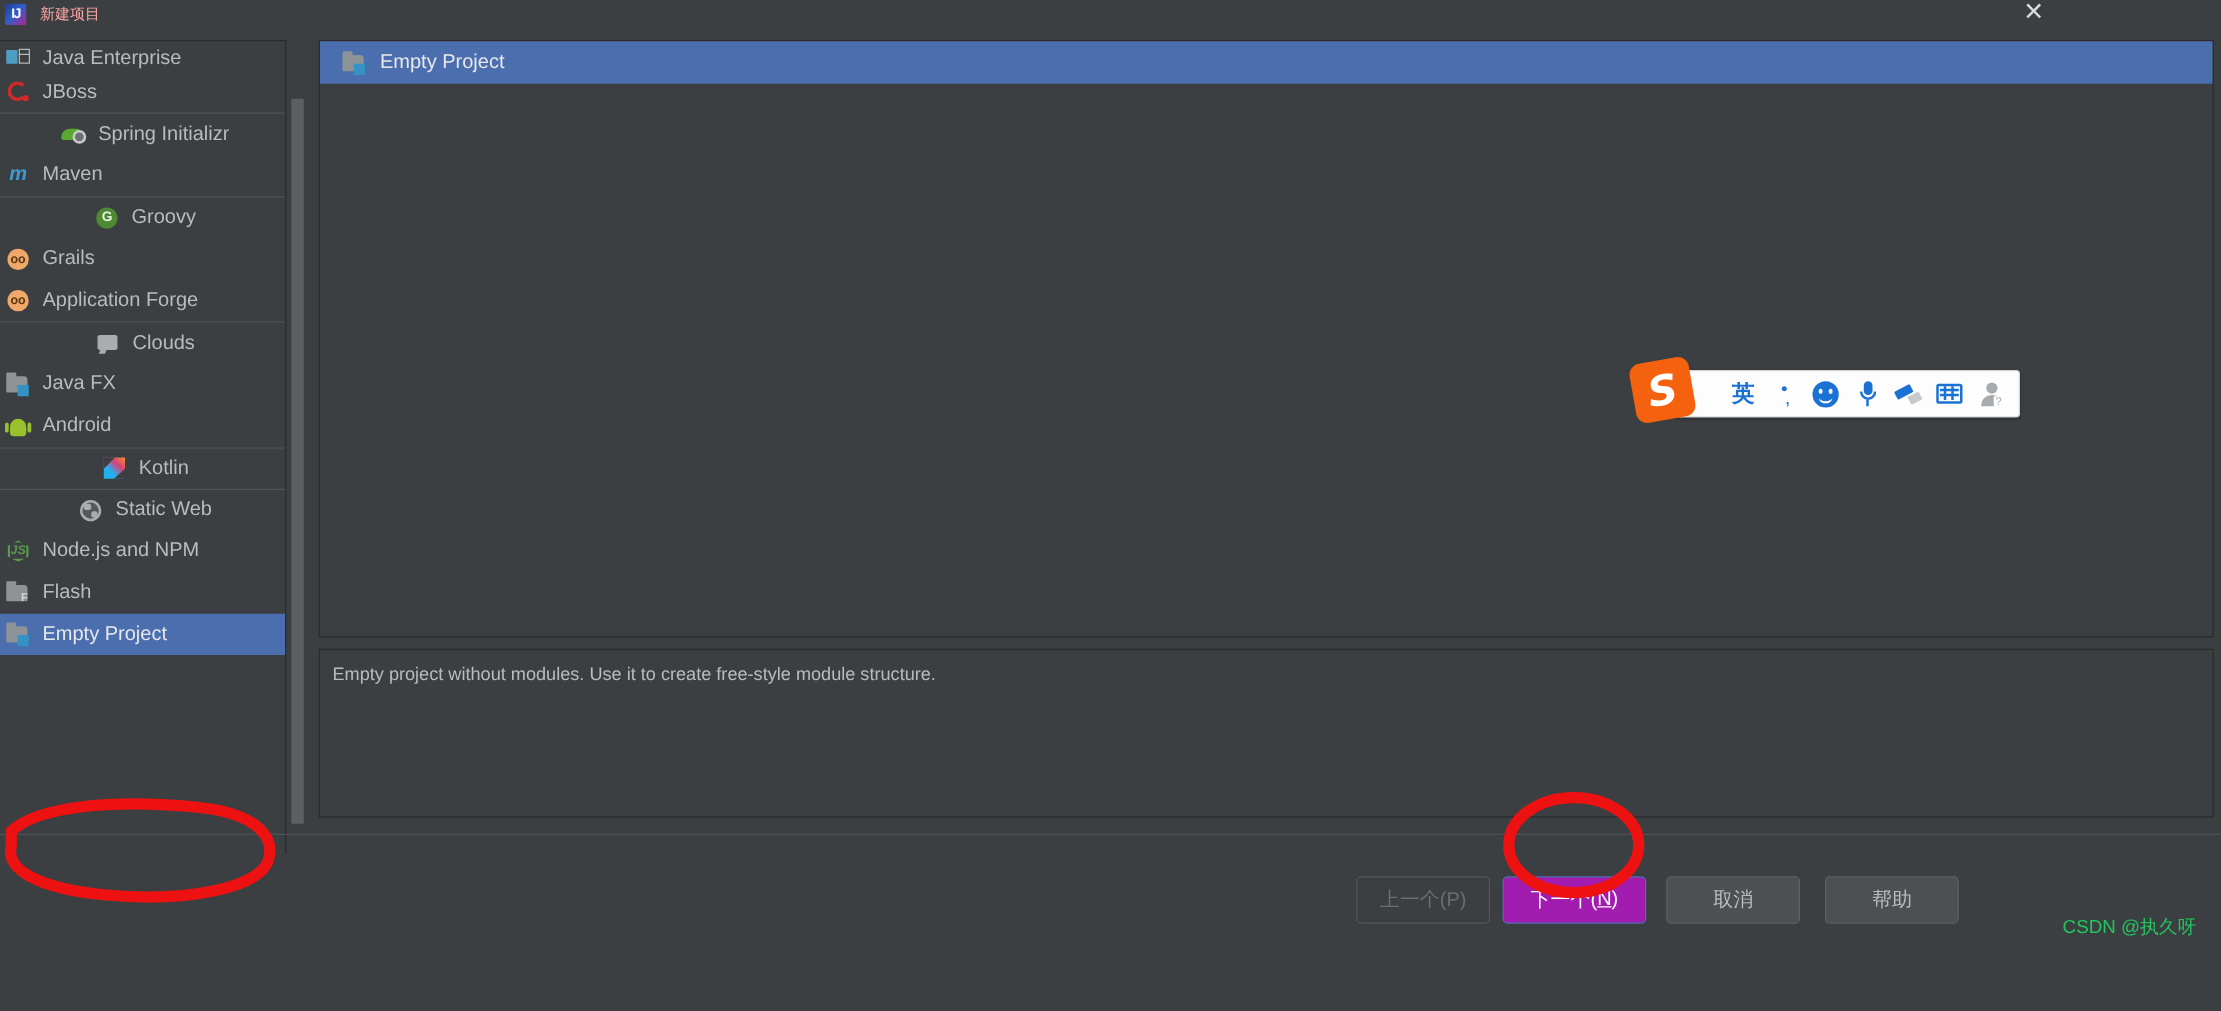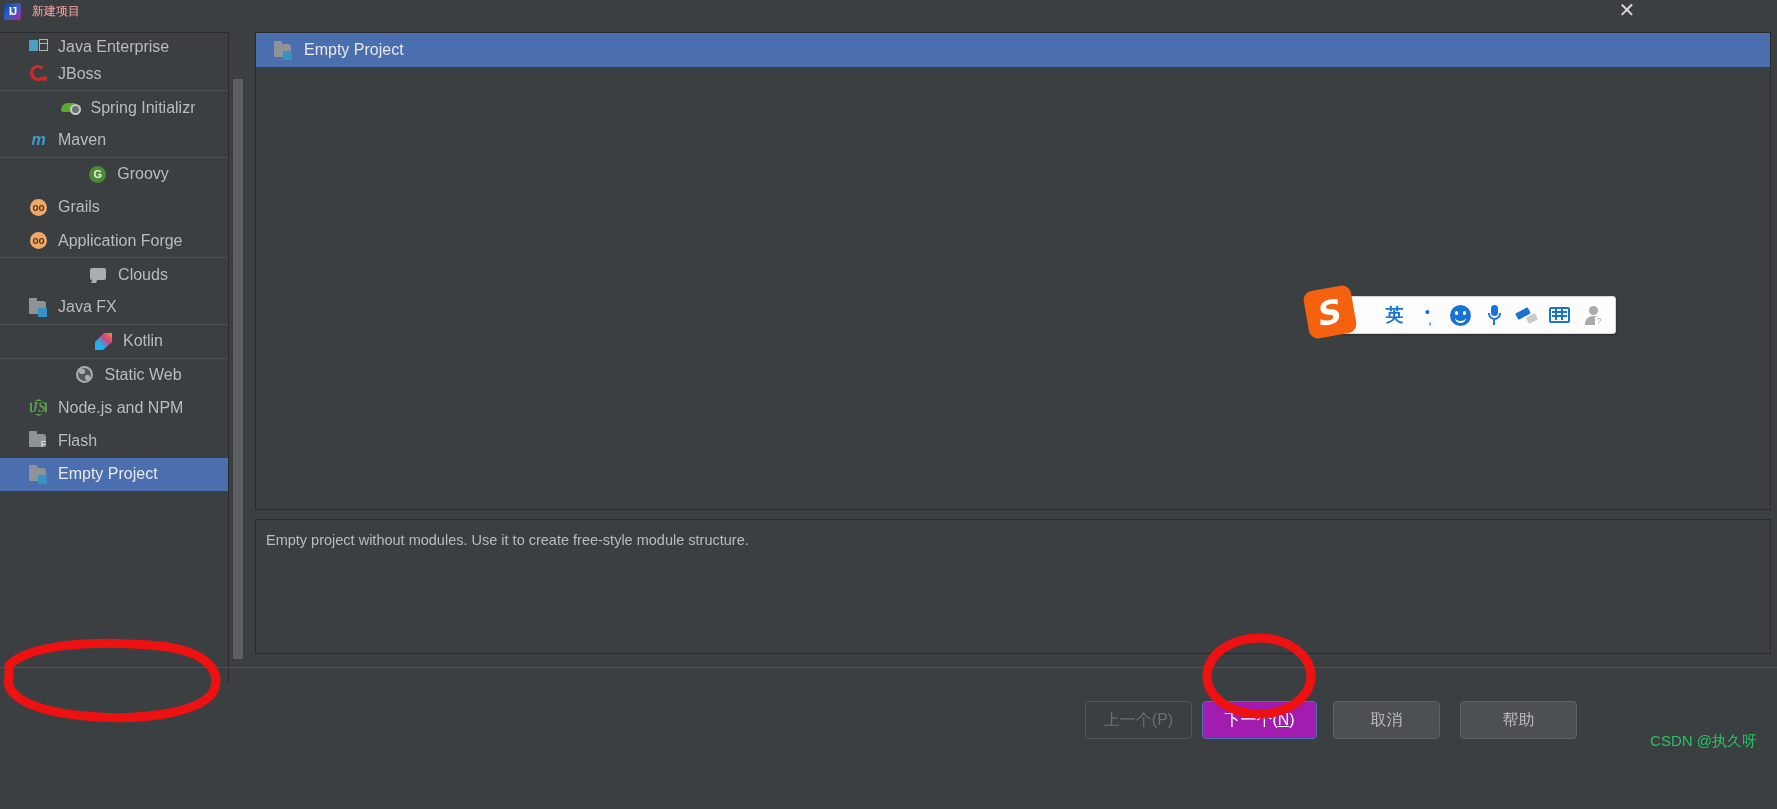--- a/index.html
+++ b/index.html
@@ -49,21 +49,21 @@
   
   #list-panel{
     position:absolute;left:0;top:5px;width:228px;height:650px;
     background:#3c3f41;
     border-top:1px solid #2b2b2b;
     border-right:1px solid #2b2b2b;
     overflow:hidden;
   }
   .list-item{
     height:33.4px;display:flex;align-items:center;
-    padding-left:28px;box-sizing:border-box;
+    padding-left:4px;box-sizing:border-box;
     font-size:16px;color:#b9bcbd;white-space:nowrap;
   }
   .list-item.sep{border-top:1px solid #4e5254;justify-content:center;}
   .list-item.selected{background:#4b6eaf;color:#e6e8ea;}
   .li-icon{
     width:21px;height:21px;margin-right:9px;flex:0 0 auto;
     position:relative;display:inline-block;
   }
   .li-label{overflow:hidden;text-overflow:clip;}
   
@@ -109,21 +109,21 @@
   #btn-next{
     left:1202px;width:115px;
     border:1px solid #4b6eaf;color:#ffffff;background:#a21caf;
   }
   #btn-next .mn{text-decoration:underline;}
   #btn-cancel{
     left:1333px;width:107px;
     border:1px solid #5e6264;color:#bbbbbb;background:#4c5052;
   }
   #btn-help{
-    left:1460px;width:117px;
+    left:1460px;width:107px;
     border:1px solid #5e6264;color:#bbbbbb;background:#4c5052;
   }
   #watermark{
     position:absolute;right:20px;top:64px;font-size:15px;color:#22c55e;
     white-space:nowrap;
   }
   
   #ime-bar{
     position:absolute;left:1341px;top:296px;height:36px;
     background:#fdfdfd;border:1px solid #d7d7d7;border-radius:3px;
@@ -253,20 +253,29 @@
 
 
     <div class="list-item">
       <span class="li-icon">
         <span class="ic-folder"></span>
           <span class="ic-badge-blue"></span>
       </span>
       <span class="li-label">Java FX</span>
     </div>
 
+    <div class="list-item">
+      <span class="li-icon">
+        <span style="position:absolute;left:4px;top:5px;width:13px;height:9px;background:#9ac22e;border-radius:7px 7px 0 0;"></span>
+        <span style="position:absolute;left:4px;top:13px;width:13px;height:6px;background:#9ac22e;border-radius:0 0 3px 3px;"></span>
+        <span style="position:absolute;left:0px;top:8px;width:3px;height:8px;background:#9ac22e;border-radius:2px;"></span>
+        <span style="position:absolute;left:18px;top:8px;width:3px;height:8px;background:#9ac22e;border-radius:2px;"></span>
+      </span>
+      <span class="li-label">Android</span>
+    </div>
 
     <div class="list-item sep">
       <span class="li-icon">
         <span style="position:absolute;left:2px;top:2px;width:17px;height:17px;background:linear-gradient(45deg,#22b0f0 0%,#22b0f0 33%,#d9407a 66%,#f0902a 100%);"></span>
         <span style="position:absolute;left:2px;top:2px;width:0;height:0;border-left:9px solid #3c3f41;border-bottom:9px solid transparent;"></span>
         <span style="position:absolute;left:10px;top:11px;width:0;height:0;border-right:9px solid #3c3f41;border-top:8px solid transparent;"></span>
       </span>
       <span class="li-label">Kotlin</span>
     </div>
 
@@ -276,21 +285,21 @@
         <span class="ic-circle" style="border:2px solid #a9adaf;box-sizing:border-box;background:#55595b;"></span>
         <span style="position:absolute;left:5px;top:5px;width:6px;height:5px;background:#a9adaf;border-radius:2px;"></span>
         <span style="position:absolute;left:11px;top:11px;width:5px;height:5px;background:#a9adaf;border-radius:2px;"></span>
       </span>
       <span class="li-label">Static Web</span>
     </div>
 
     <div class="list-item">
       <span class="li-icon">
         <span style="position:absolute;left:2px;top:2px;width:17px;height:17px;border:2px solid #5b9a4e;box-sizing:border-box;clip-path:polygon(50% 0,100% 25%,100% 75%,50% 100%,0 75%,0 25%);"></span>
-        <span class="ic-text" style="color:#5b9a4e;font-size:14px;font-style:italic;font-family:Liberation Serif, serif;">JS</span>
+        <span class="ic-text" style="color:#5b9a4e;font-size:10px;font-style:italic;">JS</span>
       </span>
       <span class="li-label">Node.js and NPM</span>
     </div>
 
     <div class="list-item">
       <span class="li-icon">
         <span class="ic-folder"></span>
           <span class="ic-badge-f">F</span>
       </span>
       <span class="li-label">Flash</span>

